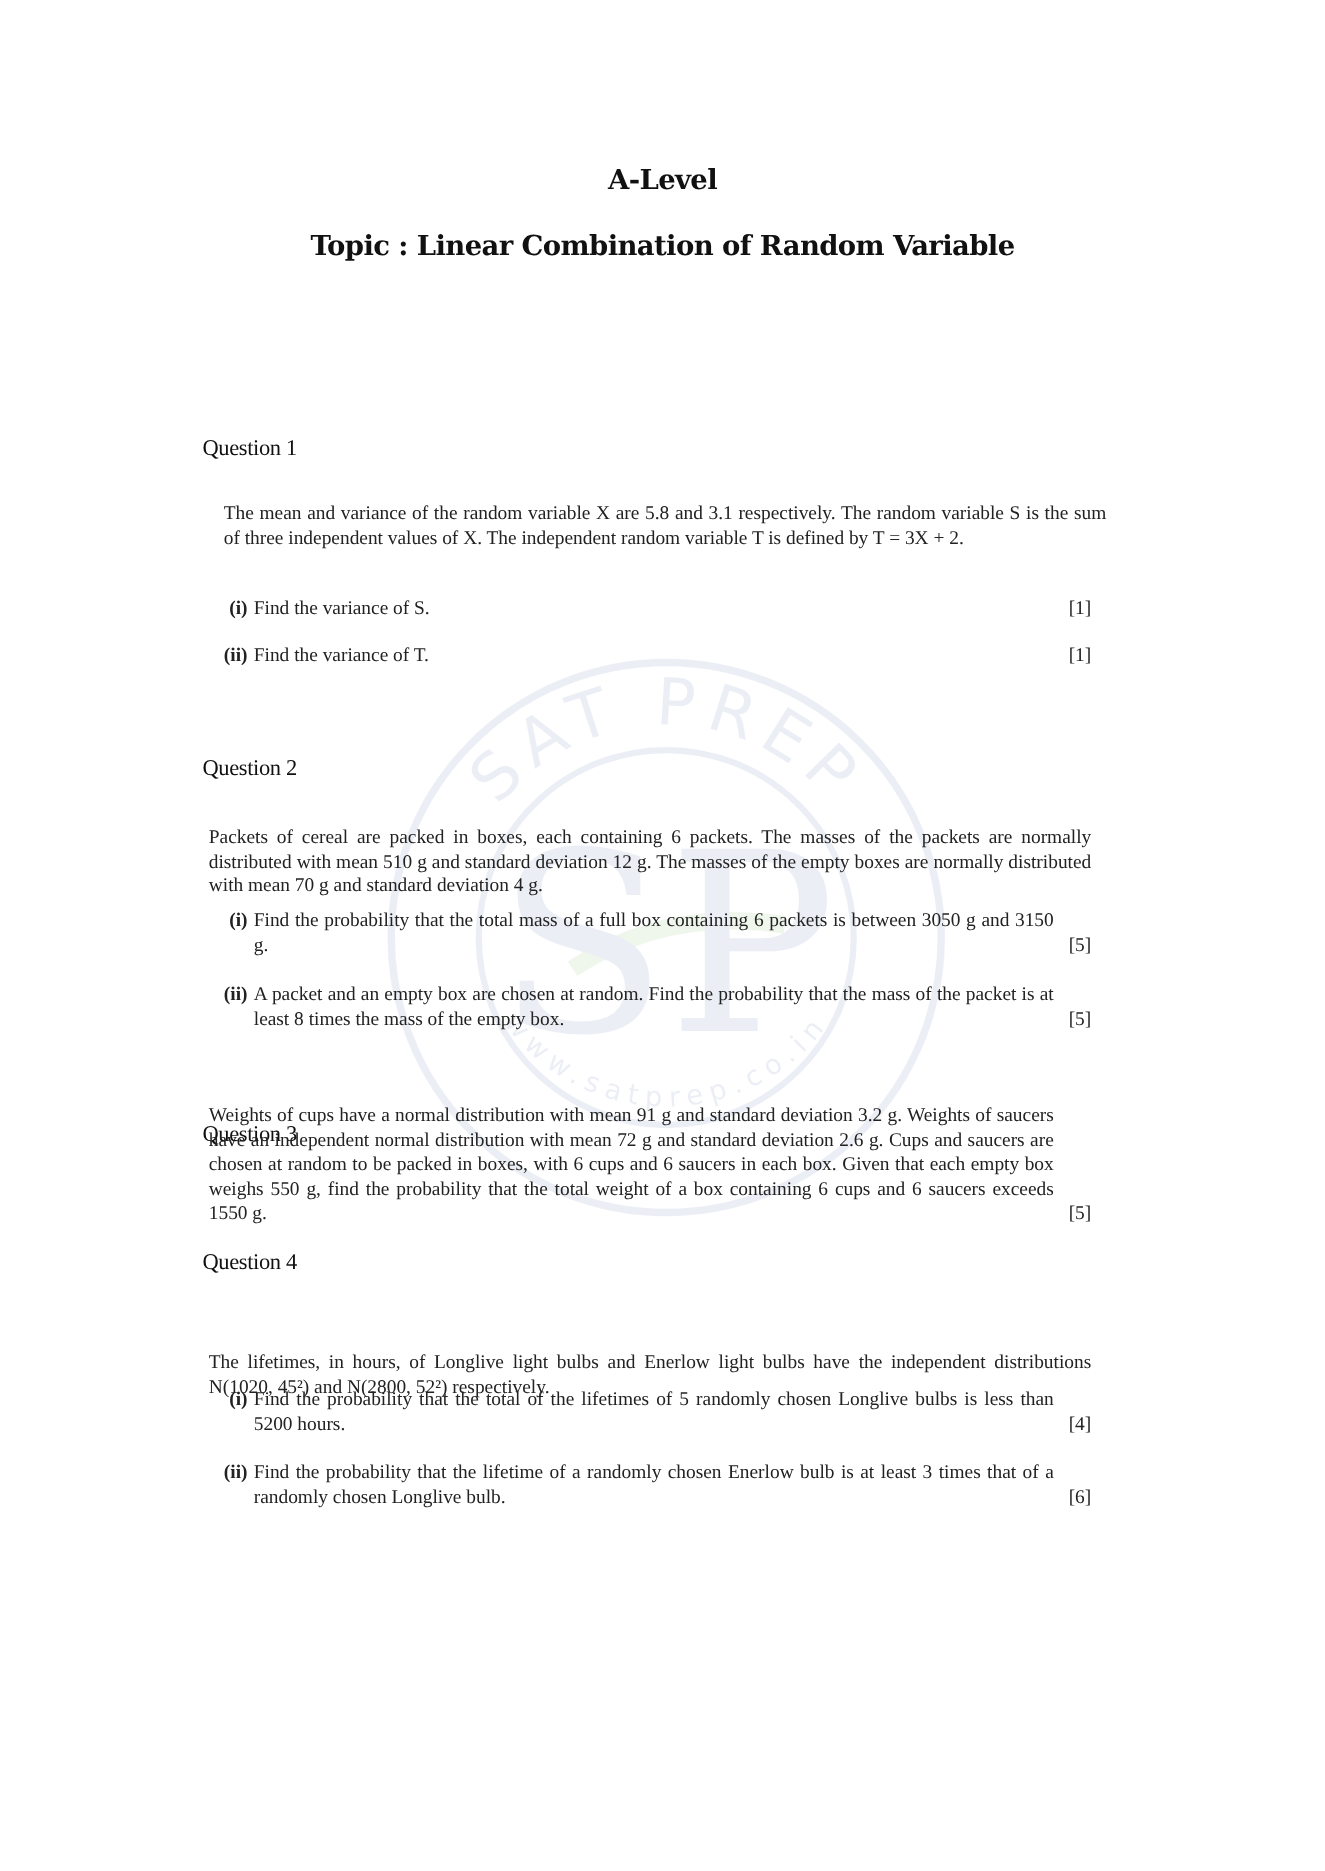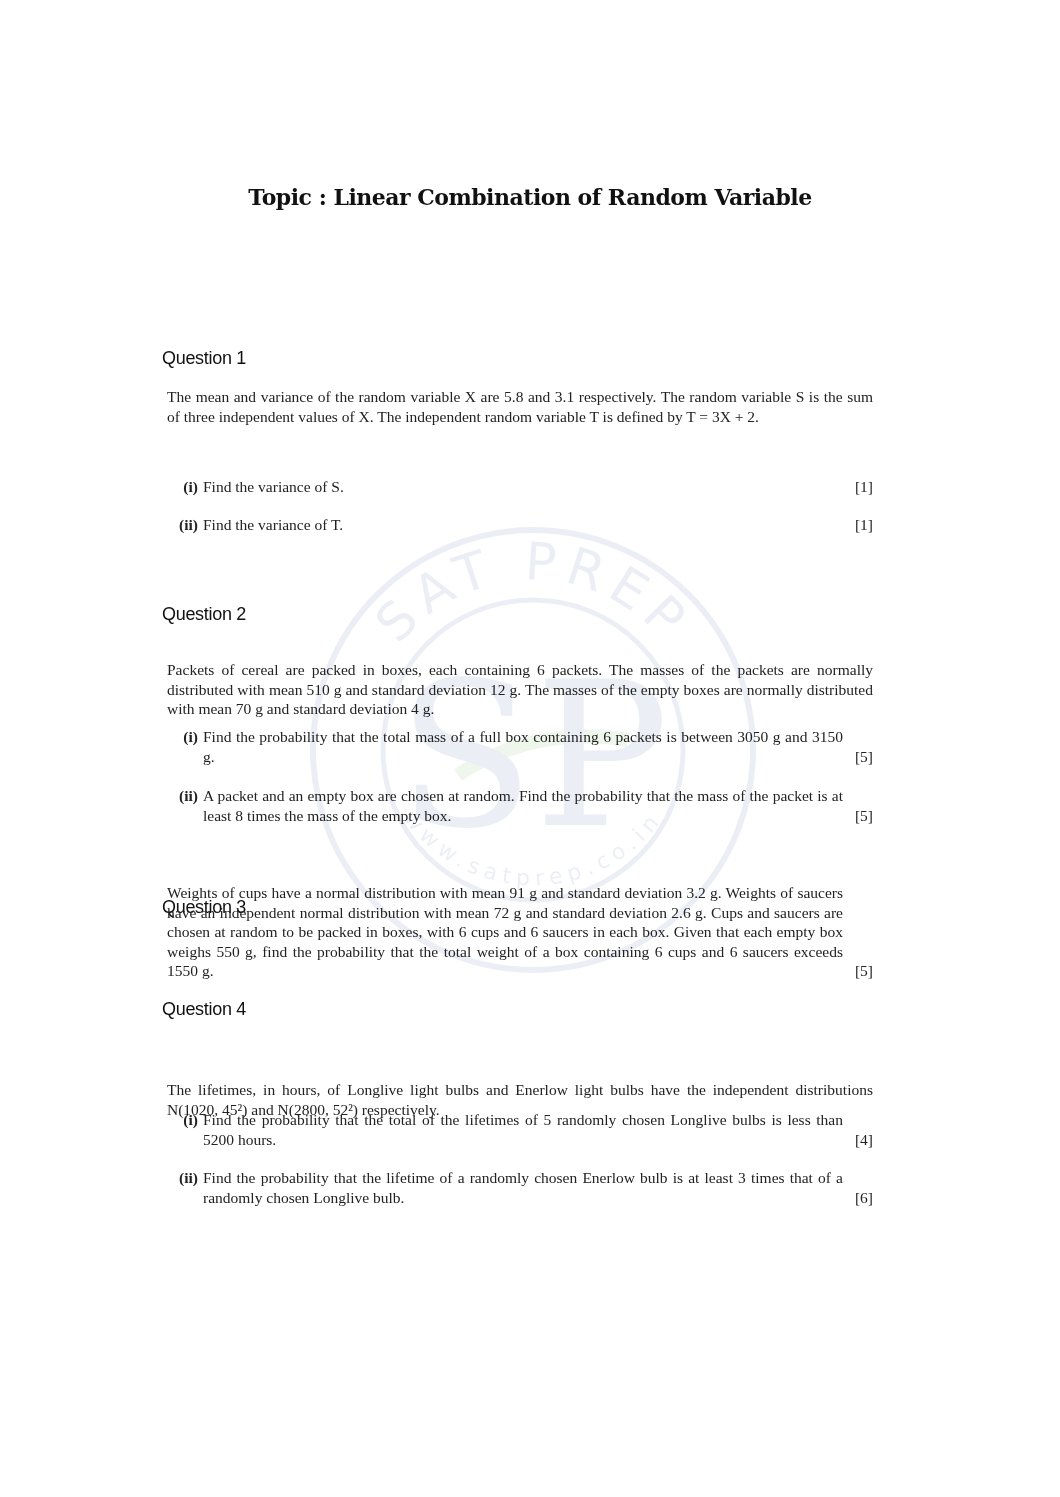--- a/index.html
+++ b/index.html
@@ -8,21 +8,21 @@
 
     .watermark { position: absolute; left: 308px; top: 525px; width: 450px; height: 450px; opacity: 0.13; pointer-events: none; }
 
     .title { position: absolute; left: 0; width: 1060px; text-align: center;
       font-family: "DejaVu Serif", serif; font-weight: bold; font-size: 22px; letter-spacing: -0.5px; color: #111; }
     .t1 { top: 131px; }
     .t2 { top: 184px; }
     .t3 { top: 237px; }
     .t4 { top: 281px; }
 
-    .qhead { position: absolute; left: 162px; font-family: Liberation Sans, sans-serif; font-size: 18px; color: #111; letter-spacing: -0.3px; }
+    .qhead { position: absolute; left: 162px; font-family: Liberation Serif, serif; font-size: 18px; color: #111; letter-spacing: -0.3px; }
 
     .stem { position: absolute; left: 167px; width: 706px; font-family: "Liberation Serif", serif; font-size: 15.5px;
       line-height: 19.5px; text-align: justify; color: #222; }
 
     .part { position: absolute; left: 164px; width: 709px; font-family: "Liberation Serif", serif; font-size: 15.5px;
       line-height: 19.5px; color: #222; }
     .part .num { position: absolute; left: 0; width: 34px; text-align: right; font-weight: bold; }
     .part .txt { margin-left: 39px; display: block; text-align: justify; padding-right: 30px; }
     .part .marks { position: absolute; right: 0; bottom: 0; }
   </style>
@@ -41,24 +41,25 @@
     <text font-family="DejaVu Sans, sans-serif" font-size="52" fill="#6f87b8" letter-spacing="8">
       <textPath href="#arcTop" startOffset="50%" text-anchor="middle">SAT PREP</textPath>
     </text>
     <text font-family="DejaVu Sans, sans-serif" font-size="22" fill="#6f87b8" letter-spacing="6">
       <textPath href="#arcBot" startOffset="50%" text-anchor="middle">www.satprep.co.in</textPath>
     </text>
     <path d="M 150 250 Q 225 200 320 215" fill="none" stroke="#8dc26b" stroke-width="14"></path>
     <text x="225" y="300" text-anchor="middle" font-family="DejaVu Serif, serif" font-size="200" fill="#6f87b8">SP</text>
   </svg>
 
+  <div class="title t1">A-Level</div>
   <div class="title t2">Topic : Linear Combination of Random Variable</div>
 
   <div class="qhead" style="top:348px;">Question 1</div>
-  <div class="stem" style="top:387px;">The mean and variance of the random variable X are 5.8 and 3.1 respectively. The random variable S is the sum of three independent values of X. The independent random variable T is defined by T = 3X + 2.</div>
+  <div class="stem" style="top:401px;margin-left:12px;">The mean and variance of the random variable X are 5.8 and 3.1 respectively. The random variable S is the sum of three independent values of X. The independent random variable T is defined by T = 3X + 2.</div>
   <div class="part" style="top:477px;">
     <span class="num">(i)</span>
     <span class="txt">Find the variance of S.</span>
     <span class="marks">[1]</span>
   </div>
   <div class="part" style="top:515px;">
     <span class="num">(ii)</span>
     <span class="txt">Find the variance of T.</span>
     <span class="marks">[1]</span>
   </div>

